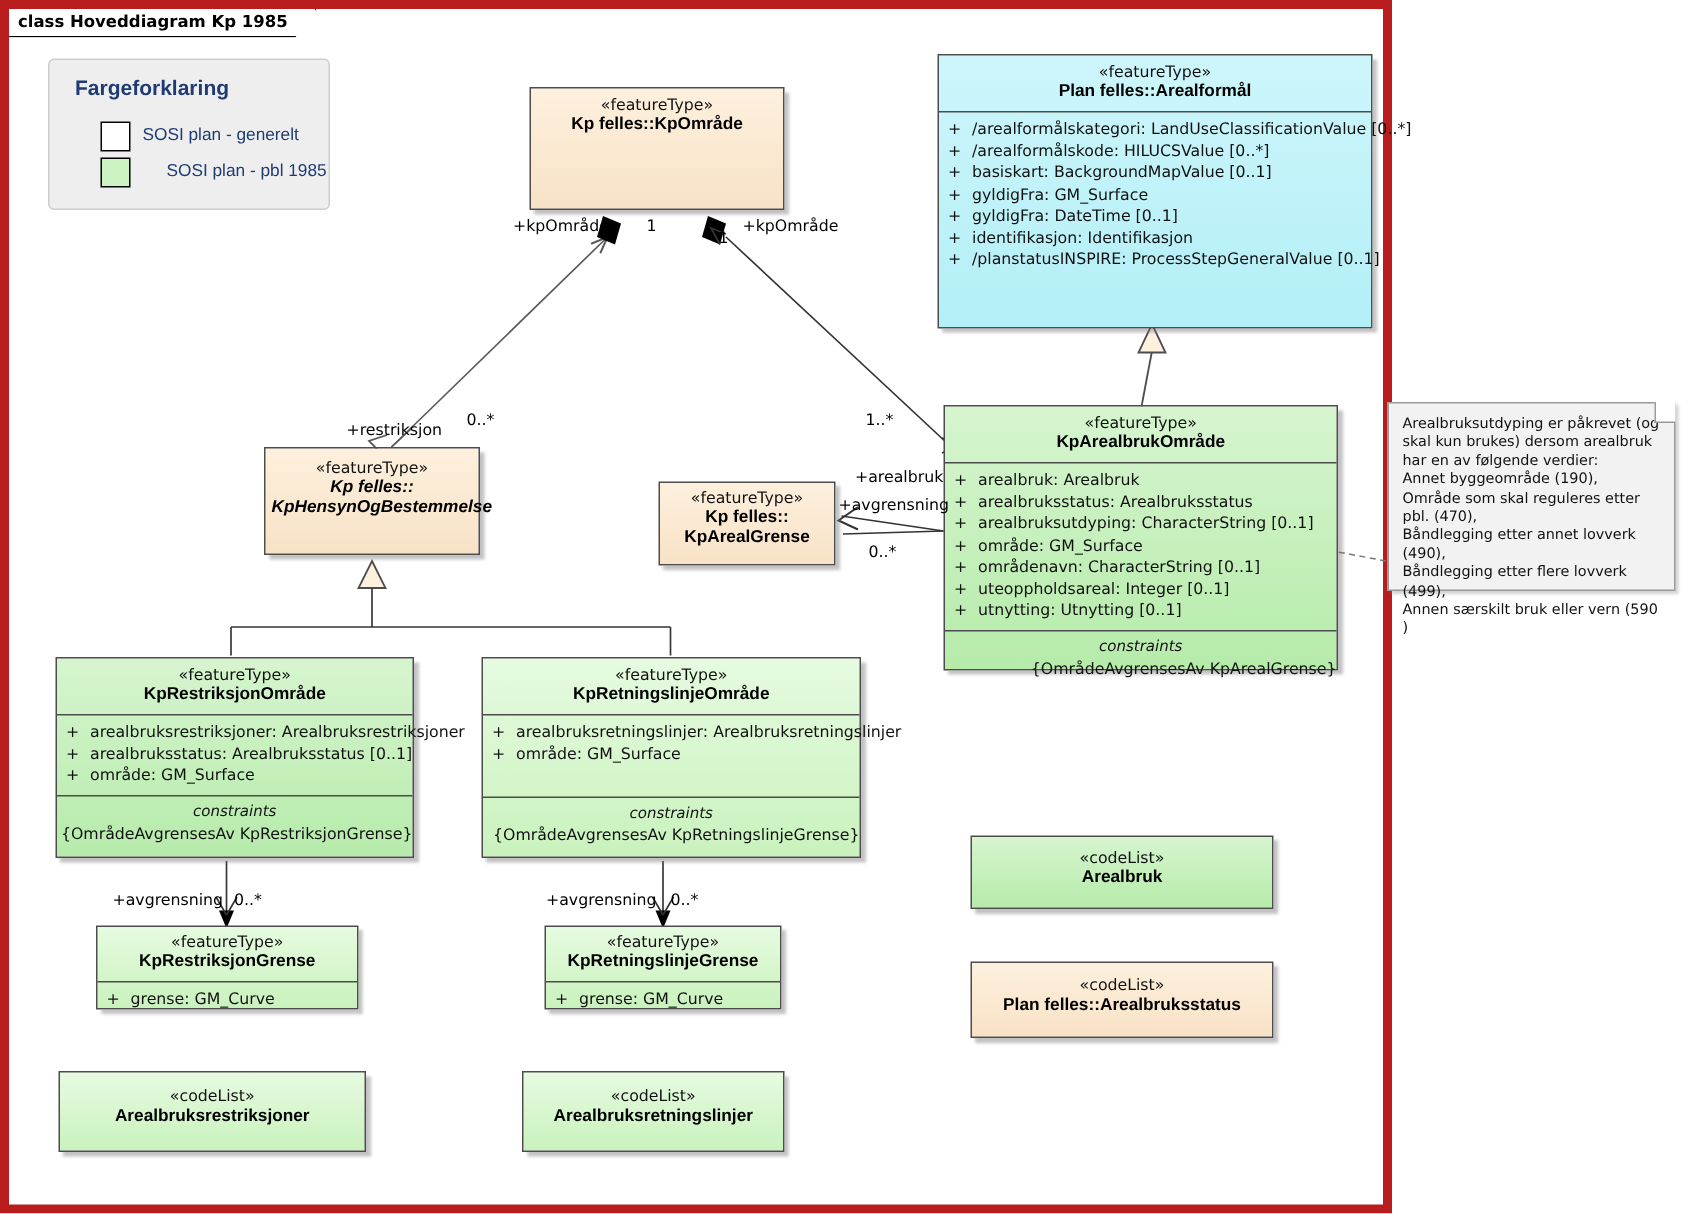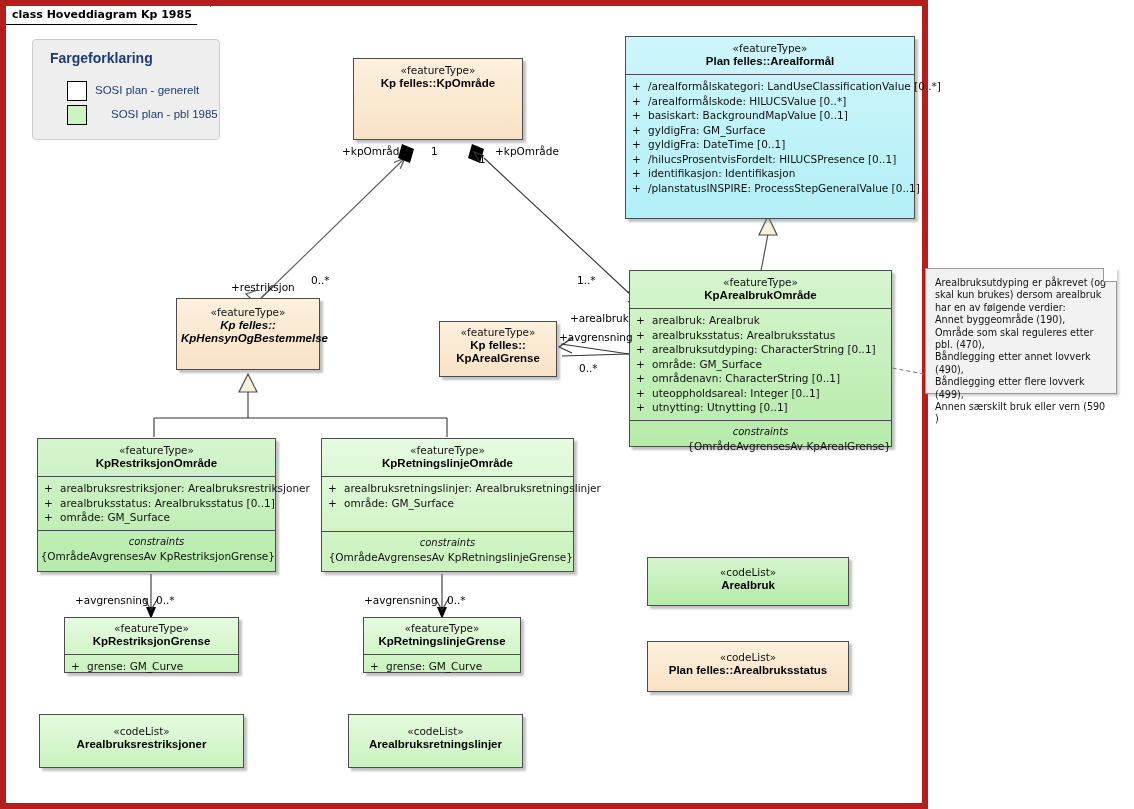--- a/index.html
+++ b/index.html
@@ -140,21 +140,20 @@
     <div class="hdr">
       <div class="stereo">«featureType»</div>
       <div class="nm">Plan felles::Arealformål</div>
     </div>
     <div class="sect">
       <div class="attr"><span class="vis">+</span><span>/arealformålskategori: LandUseClassificationValue [0..*]</span></div>
       <div class="attr"><span class="vis">+</span><span>/arealformålskode: HILUCSValue [0..*]</span></div>
       <div class="attr"><span class="vis">+</span><span>basiskart: BackgroundMapValue [0..1]</span></div>
       <div class="attr"><span class="vis">+</span><span>gyldigFra: GM_Surface</span></div>
       <div class="attr"><span class="vis">+</span><span>gyldigFra: DateTime [0..1]</span></div>
-      <div class="attr"><span class="vis">+</span><span>/hilucsProsentvisFordelt: HILUCSPresence [0..1]</span></div>
       <div class="attr"><span class="vis">+</span><span>identifikasjon: Identifikasjon</span></div>
       <div class="attr"><span class="vis">+</span><span>/planstatusINSPIRE: ProcessStepGeneralValue [0..1]</span></div>
     </div>
   </div>
 
   <div class="cls green" style="left:623px;top:264px;width:263px;height:177px;">
     <div class="hdr">
       <div class="stereo">«featureType»</div>
       <div class="nm">KpArealbrukOmråde</div>
     </div>

